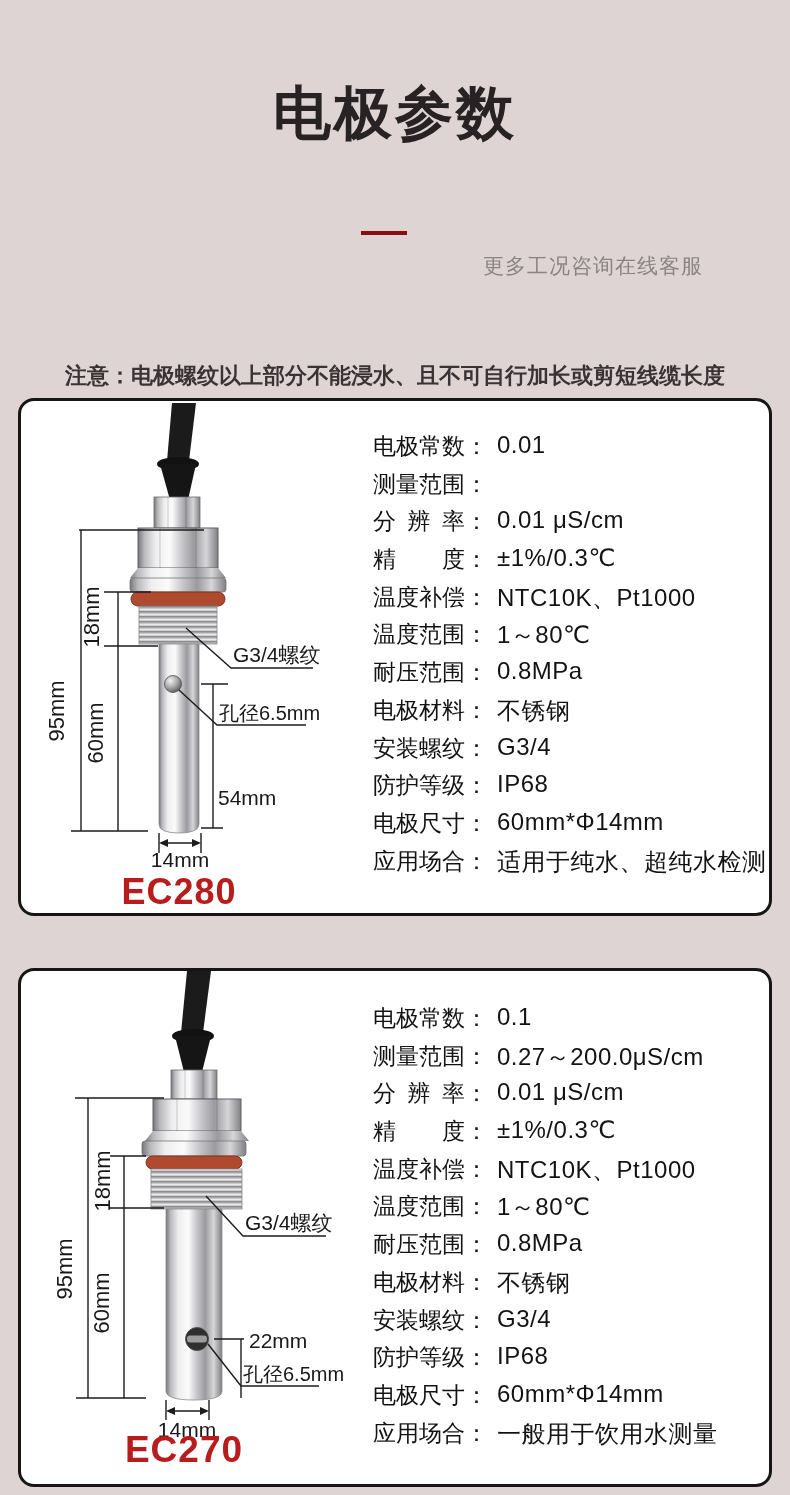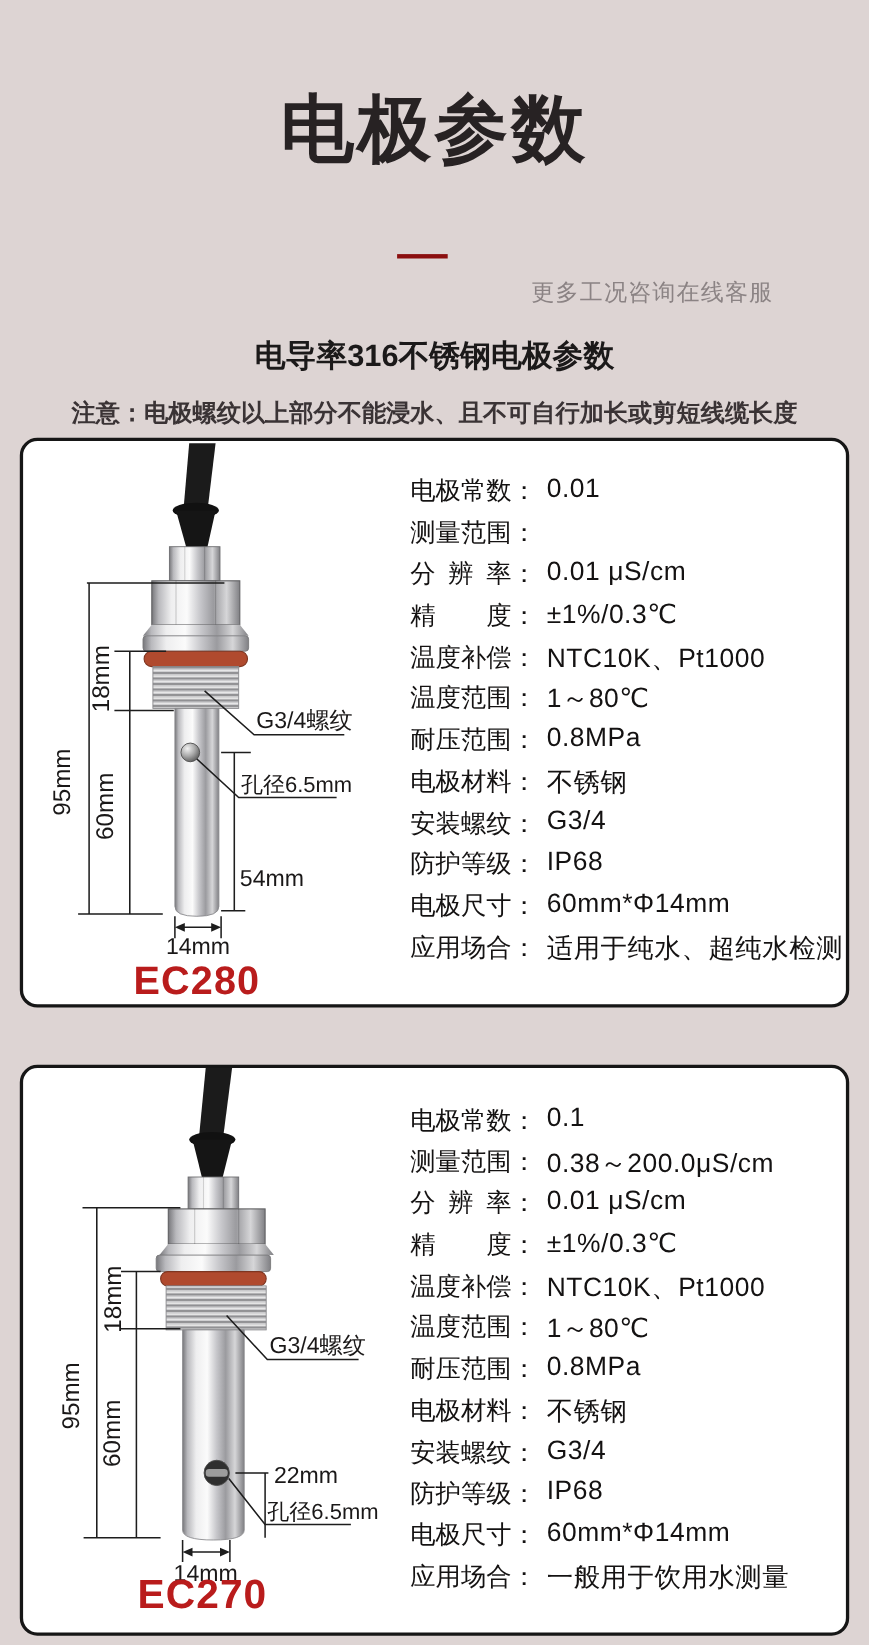--- a/index.html
+++ b/index.html
@@ -1,19 +1,19 @@
 <!DOCTYPE html>
 <html><head>
 <meta charset="utf-8">
 <style>
   html,body{margin:0;padding:0;background:#ddd4d3;}
   .page{position:relative;width:790px;height:1495px;background:#ddd4d3;overflow:hidden;
         font-family:"Liberation Sans","DejaVu Sans",sans-serif;color:#1c1a1a;}
   .title{position:absolute;top:84px;left:0;width:100%;text-align:center;
-         font-size:67px;line-height:1;font-weight:900;color:#272223;letter-spacing:3px;}
+         font-size:58px;line-height:1;font-weight:900;color:#272223;letter-spacing:3px;}
   .divider{position:absolute;top:231px;left:361px;width:46px;height:4px;background:#8b0f0f;}
   .service{position:absolute;top:252px;right:87px;font-size:21px;color:#8b8384;letter-spacing:1px;}
   .subtitle{position:absolute;top:305px;left:0;width:100%;text-align:center;
             font-size:28px;font-weight:bold;color:#1b1919;}
   .warning{position:absolute;top:361px;left:0;width:100%;text-align:center;
            font-size:22px;font-weight:bold;color:#3a3335;}
   .card{position:absolute;left:18px;width:754px;background:#ffffff;
         border:3px solid #161616;border-radius:16px;box-sizing:border-box;}
   .card1{top:398px;height:518px;}
   .card2{top:968px;height:519px;}
@@ -31,21 +31,20 @@
   .spec-value{margin-left:9px;white-space:nowrap;letter-spacing:0.5px;}
 </style>
 </head>
 <body>
 
 <div class="page">
 
   <div class="title">电极参数</div>
   <div class="divider"></div>
   <div class="service">更多工况咨询在线客服</div>
-  <div class="subtitle">电导率316不锈钢电极参数</div>
   <div class="warning">注意：电极螺纹以上部分不能浸水、且不可自行加长或剪短线缆长度</div>
 
   <div class="card card1">
 
     <svg class="diagram" viewBox="0 0 350 515">
       <defs>
         <linearGradient id="mg1" x1="0" y1="0" x2="1" y2="0">
           <stop offset="0" stop-color="#77777b"></stop>
             <stop offset="0.08" stop-color="#b9b9bd"></stop>
           <stop offset="0.22" stop-color="#eeeeef"></stop>
@@ -234,21 +233,21 @@
 
     <div class="specs">
       <div class="spec-row">
           <span class="spec-label">电极常数</span>
           <span class="spec-colon">：</span>
           <span class="spec-value">0.1</span>
         </div>
       <div class="spec-row">
           <span class="spec-label">测量范围</span>
           <span class="spec-colon">：</span>
-          <span class="spec-value">0.38～200.0μS/cm</span>
+          <span class="spec-value">0.27～200.0μS/cm</span>
         </div>
       <div class="spec-row">
           <span class="spec-label">分辨率</span>
           <span class="spec-colon">：</span>
           <span class="spec-value">0.01 μS/cm</span>
         </div>
       <div class="spec-row">
           <span class="spec-label">精度</span>
           <span class="spec-colon">：</span>
           <span class="spec-value">±1%/0.3℃</span>

